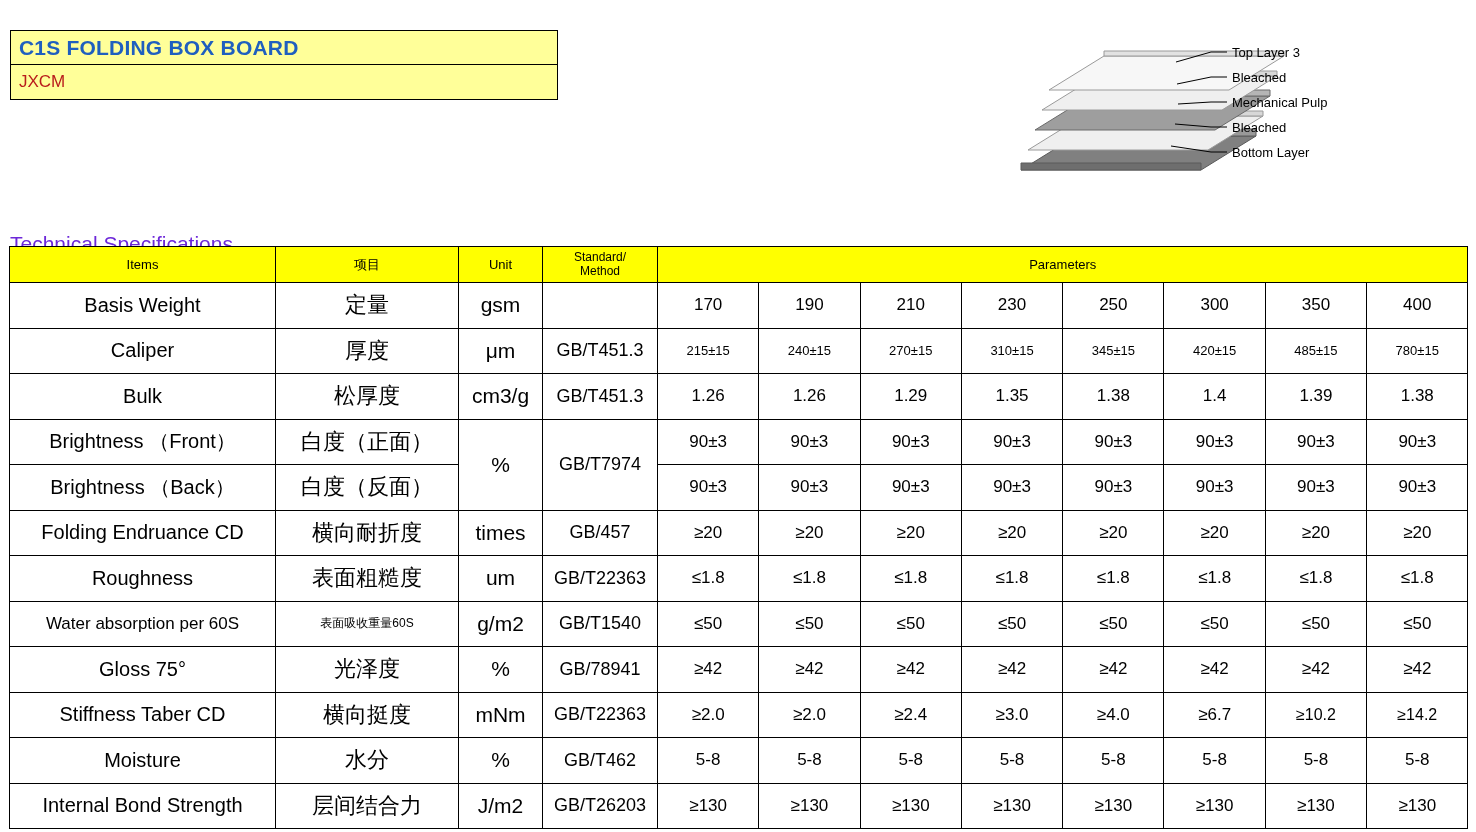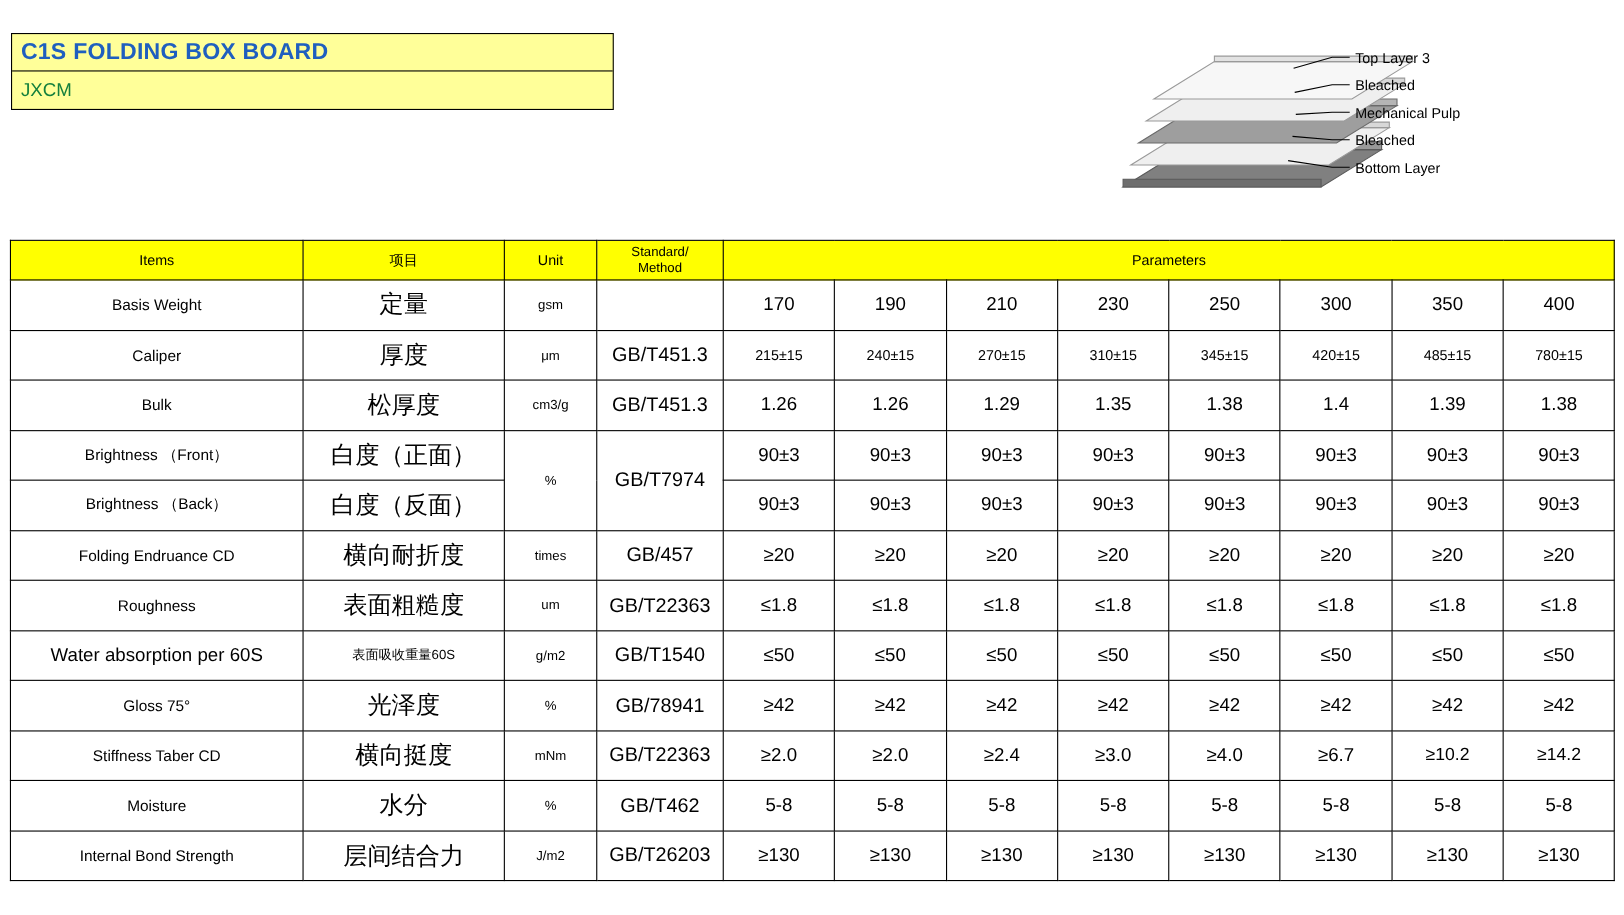--- a/index.html
+++ b/index.html
@@ -41,21 +41,21 @@
     color: #1f5fbf;
     letter-spacing: 0.2px;
   }
   #title-cn {
     font-size: 19px;
     font-weight: bold;
     color: #1f5fbf;
   }
   #title-brand {
     font-size: 17px;
-    color: #15803d;
+    color: #b91c1c;
   }
 
   
   #section-heading {
     position: absolute;
     left: 10px;
     top: 204px;
     font-size: 21px;
     color: #6d28d9;
     margin-top: 28px;
@@ -73,44 +73,44 @@
   .layer-label {
     font-family: "Liberation Sans", sans-serif;
     font-size: 13px;
     fill: #000000;
   }
 
   
   #spec-table {
     position: absolute;
     left: 9px;
-    top: 218px;
+    top: 246px;
     border-collapse: collapse;
     table-layout: fixed;
     width: 1459px;
     padding-left: 31px;
   }
   #spec-table td, #spec-table th {
     border: 1px solid #000000;
     text-align: center;
     vertical-align: middle;
     font-weight: normal;
     padding: 0 2px;
     box-sizing: border-box;
   }
   thead td {
     background: #ffff00;
     font-size: 13px;
     height: 36px;
   }
   td.hdr-small { font-size: 12px; line-height: 1.15; margin-left: 48px; }
   tbody td { height: 45.5px; }
-  td.c-item { font-size: 14px; }
+  td.c-item { font-size: 20px; }
   td.c-cn   { font-size: 22px; }
-  td.c-unit { font-size: 12px; }
+  td.c-unit { font-size: 21px; }
   td.c-std  { font-size: 18px; }
   td.c-val  { font-size: 16px; }
   td.c-val-sm { font-size: 13px; }
   td.c-val-lg { font-size: 17px; }
 
   col.col-item { width: 266px; }
   col.col-cn   { width: 183px; }
   col.col-unit { width: 84px; }
   col.col-std  { width: 115px; }
   col.col-p    { width: 101.3px; }

